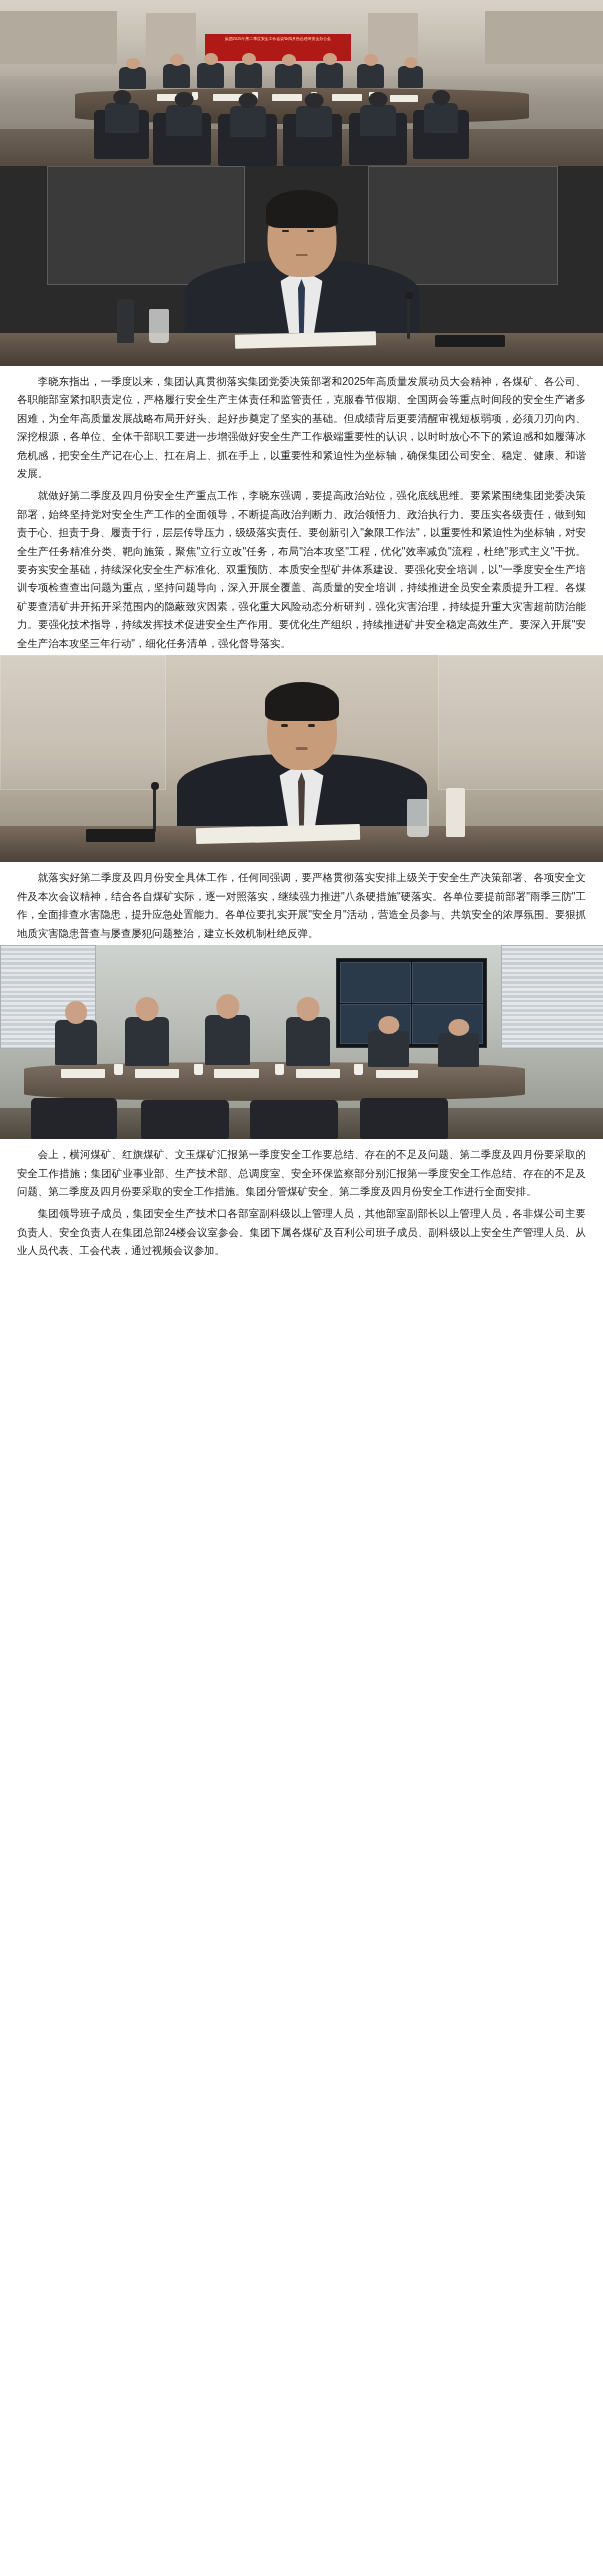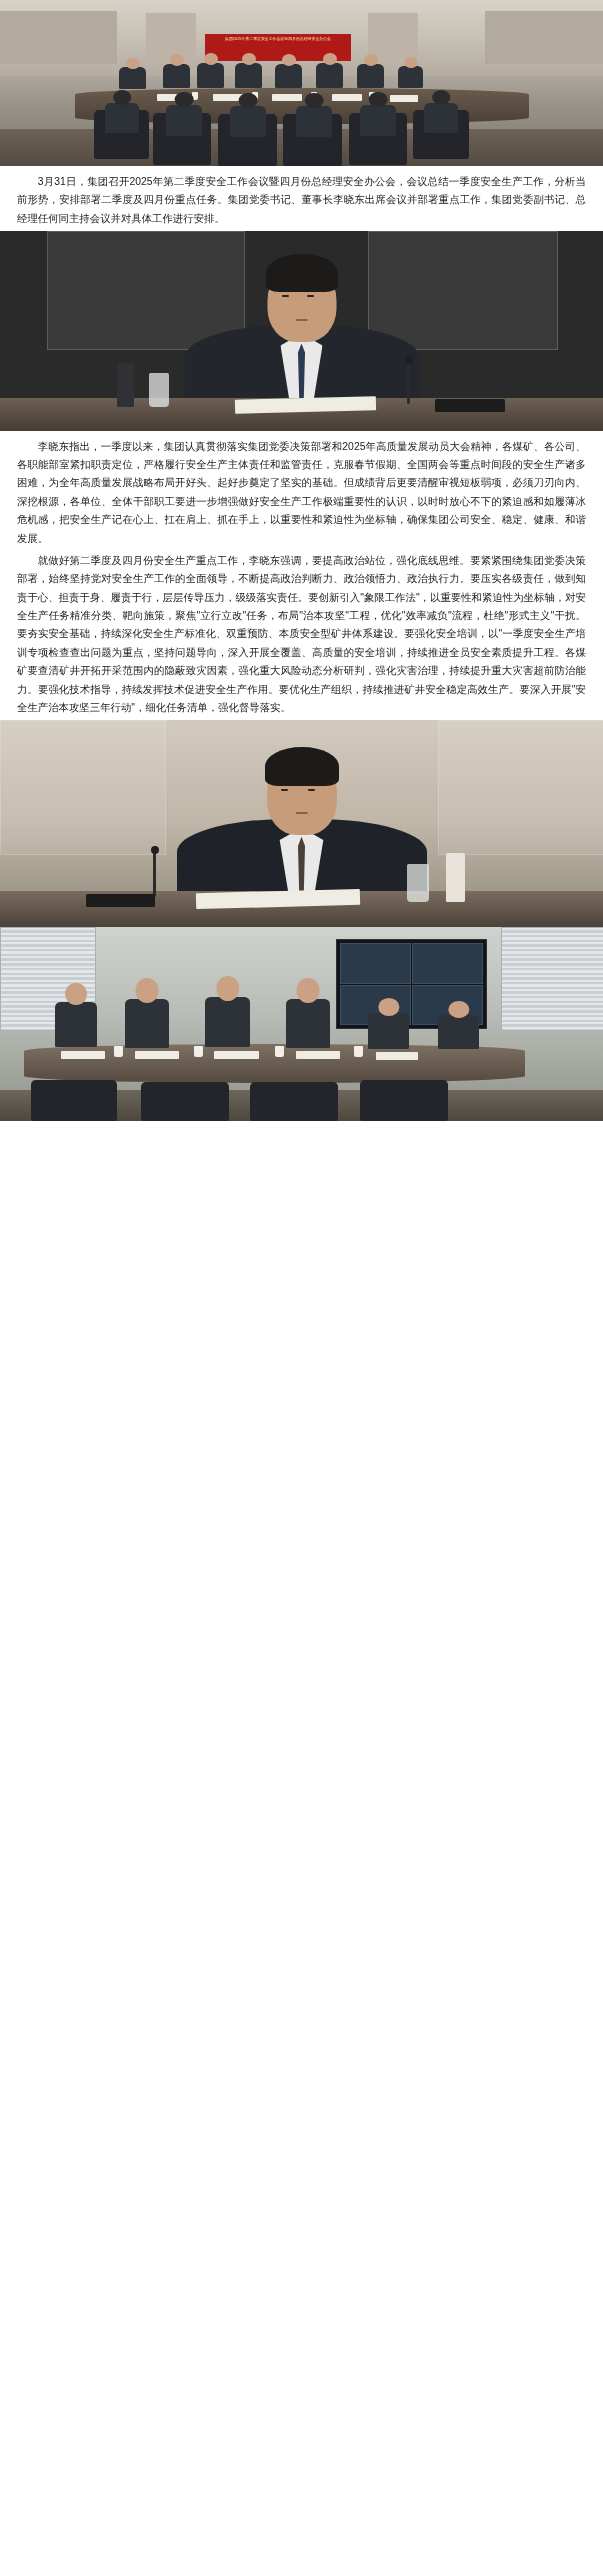--- a/index.html
+++ b/index.html
@@ -300,21 +300,20 @@
     <div class="chair" style="left:349px;top:113px;width:58px;height:52px;"></div>
     <div class="chair" style="left:413px;top:110px;width:56px;height:49px;"></div>
     <div class="person" style="left:105px;top:103px;width:34px;height:30px;"></div>
     <div class="person" style="left:166px;top:105px;width:36px;height:31px;"></div>
     <div class="person" style="left:230px;top:106px;width:36px;height:31px;"></div>
     <div class="person" style="left:296px;top:106px;width:36px;height:31px;"></div>
     <div class="person" style="left:360px;top:105px;width:36px;height:31px;"></div>
     <div class="person" style="left:424px;top:103px;width:34px;height:30px;"></div>
   </div>
 
-  <p class="para">3月31日，集团召开2025年第二季度安全工作会议暨四月份总经理安全办公会，会议总结一季度安全生产工作，分析当前形势，安排部署二季度及四月份重点任务。集团党委书记、董事长李晓东出席会议并部署重点工作，集团党委副书记、总经理任何同主持会议并对具体工作进行安排。</p>
 
   <div class="figure fig2">
     <div class="portrait-bg"></div>
     <div class="backdrop-panel" style="left:47px;top:0;width:196px;height:117px;"></div>
     <div class="backdrop-panel" style="left:368px;top:0;width:188px;height:117px;"></div>
     <div class="torso" style="top:94px;width:235px;height:110px;"></div>
     <div class="shirt" style="top:103px;width:75px;height:86px;"></div>
     <div class="tie" style="top:113px;width:22px;height:75px;background:#2e3952;"></div>
     <div class="head" style="top:31px;width:69px;height:80px;"></div>
     <div class="hair" style="top:23.5px;width:72px;height:38px;"></div>
@@ -345,20 +344,21 @@
     <div class="eye" style="left:308px;top:69px;"></div>
     <div class="mouth" style="top:92px;"></div>
     <div class="desk" style="height:36px;background:linear-gradient(#7a6c5e,#4d4239);"></div>
     <div class="papers" style="left:196px;bottom:20.3px;width:164px;height:15.7px;"></div>
     <div class="glass" style="left:407px;bottom:25px;width:22px;height:38px;"></div>
     <div class="bottle" style="left:446px;bottom:25px;width:19px;height:49px;background:#e8e4dc;"></div>
     <div class="mic" style="left:153px;bottom:30px;height:45px;"></div>
     <div class="nameplate" style="left:86px;bottom:20.3px;width:69px;height:12.5px;"></div>
   </div>
 
+  <p class="para">就落实好第二季度及四月份安全具体工作，任何同强调，要严格贯彻落实安排上级关于安全生产决策部署、各项安全文件及本次会议精神，结合各自煤矿实际，逐一对照落实，继续强力推进"八条硬措施"硬落实。各单位要提前部署"雨季三防"工作，全面排查水害隐患，提升应急处置能力。各单位要扎实开展"安全月"活动，营造全员参与、共筑安全的浓厚氛围。要狠抓地质灾害隐患普查与屡查屡犯问题整治，建立长效机制杜绝反弹。</p>
 
   <div class="figure fig4">
     <div class="pbg3"></div>
     <div class="blinds" style="left:0px;top:0;width:94px;height:102px;"></div>
     <div class="blinds" style="left:501px;top:0;width:103px;height:102px;"></div>
     <div class="screen" style="left:336px;top:12.5px;width:149px;height:88px;">
       <div class="screen-cell" style="left:3.1px;top:3.1px;width:69px;height:39px;"></div>
       <div class="screen-cell" style="left:75px;top:3.1px;width:69px;height:39px;"></div>
       <div class="screen-cell" style="left:3.1px;top:45px;width:69px;height:38px;"></div>
       <div class="screen-cell" style="left:75px;top:45px;width:69px;height:38px;"></div>
@@ -383,15 +383,17 @@
     <div class="cup" style="left:194px;top:119px;width:8.6px;height:11px;"></div>
     <div class="cup" style="left:275px;top:119px;width:8.6px;height:11px;"></div>
     <div class="cup" style="left:354px;top:119px;width:8.6px;height:11px;"></div>
 
     <div class="chair" style="left:31px;top:153px;width:86px;height:41px;"></div>
     <div class="chair" style="left:141px;top:155px;width:88px;height:39px;"></div>
     <div class="chair" style="left:250px;top:155px;width:88px;height:39px;"></div>
     <div class="chair" style="left:360px;top:153px;width:88px;height:41px;"></div>
   </div>
 
+  <p class="para">会上，横河煤矿、红旗煤矿、文玉煤矿汇报第一季度安全工作要总结、存在的不足及问题、第二季度及四月份要采取的安全工作措施；集团矿业事业部、生产技术部、总调度室、安全环保监察部分别汇报第一季度安全工作总结、存在的不足及问题、第二季度及四月份要采取的安全工作措施。集团分管煤矿安全、第二季度及四月份安全工作进行全面安排。</p>
+  <p class="para tight last">集团领导班子成员，集团安全生产技术口各部室副科级以上管理人员，其他部室副部长以上管理人员，各非煤公司主要负责人、安全负责人在集团总部24楼会议室参会。集团下属各煤矿及百利公司班子成员、副科级以上安全生产管理人员、从业人员代表、工会代表，通过视频会议参加。</p>
 
 </div>
 
 
 </body></html>

